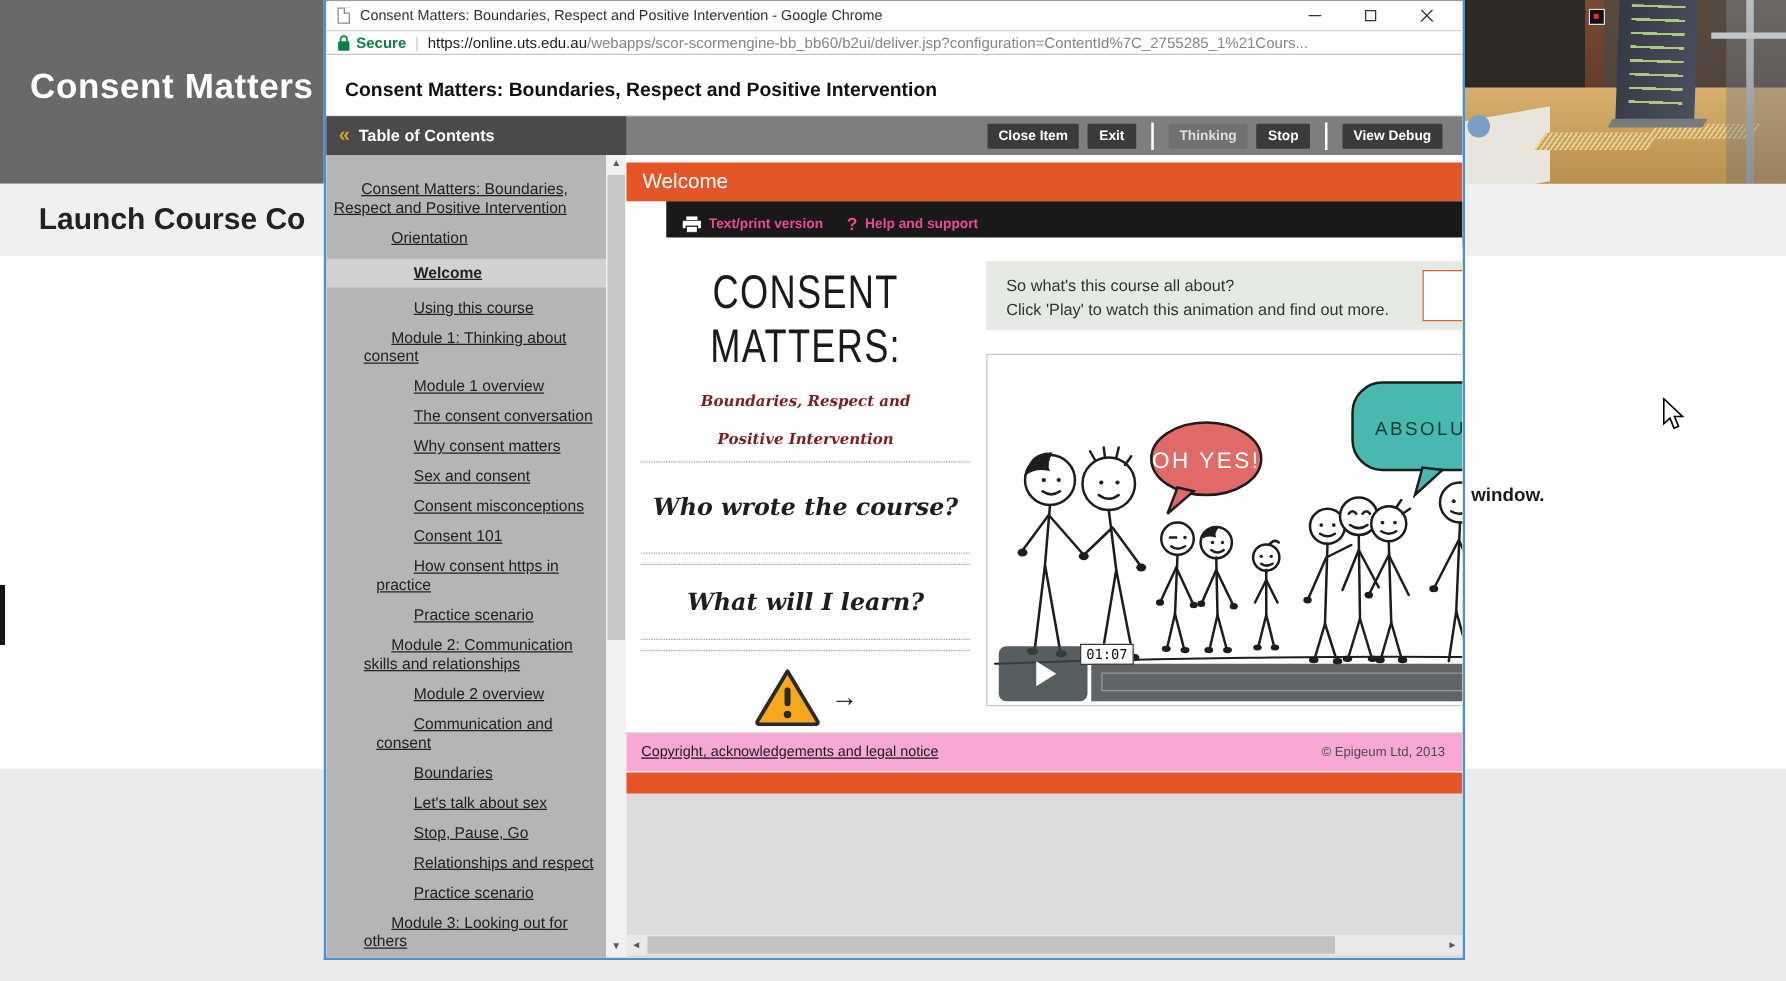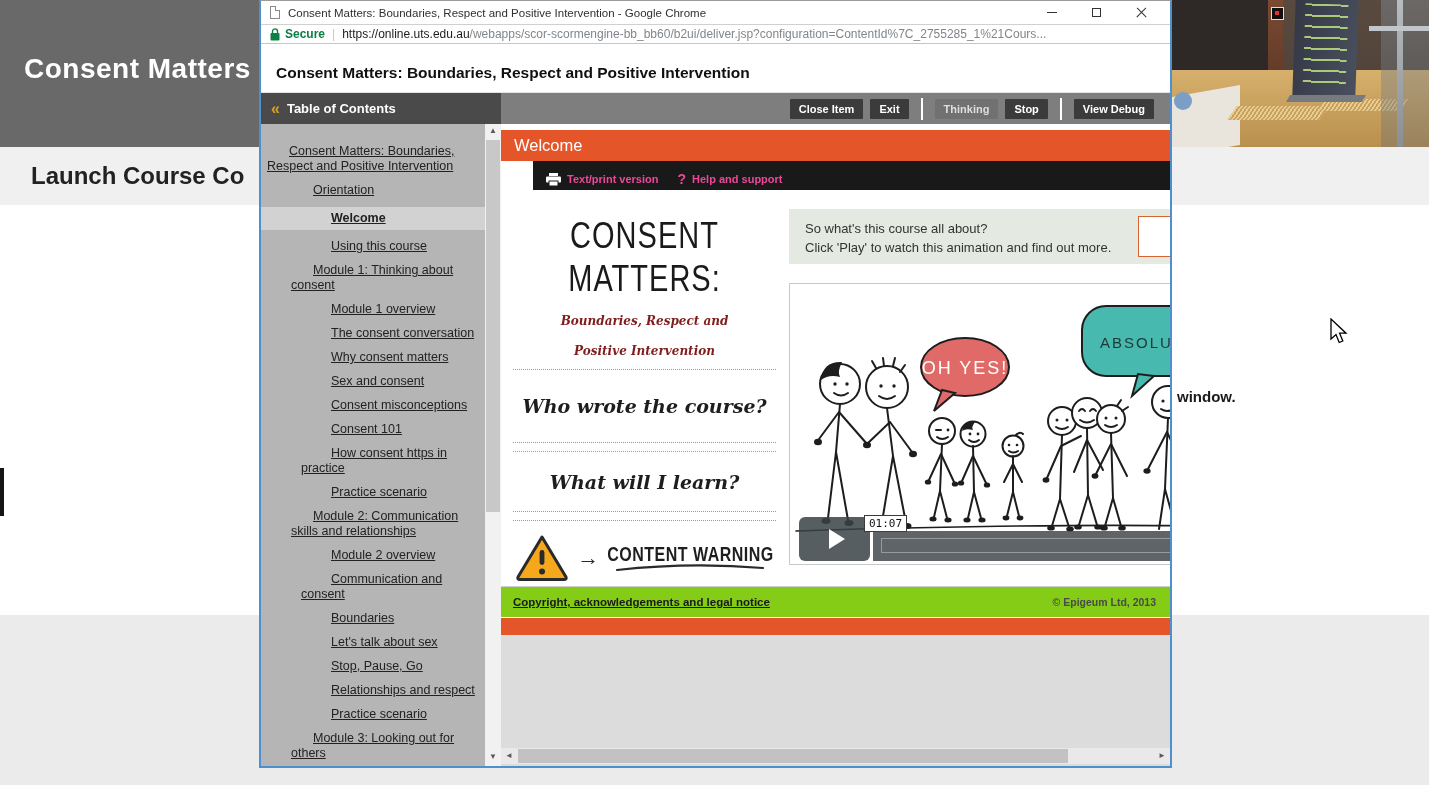--- a/index.html
+++ b/index.html
@@ -137,22 +137,22 @@
   .video-frame{position:absolute;left:288px;top:93px;width:400px;height:282px;background:#fff;
                border:1px solid #c9c9c9;overflow:hidden;}
   .play-btn{position:absolute;left:9px;top:233px;width:71px;height:44px;background:rgba(58,66,70,.85);
             border-radius:6px;display:flex;align-items:center;justify-content:center;cursor:pointer;}
   .play-tri{width:0;height:0;border-left:16px solid #fff;border-top:10px solid transparent;border-bottom:10px solid transparent;margin-left:4px;}
   .time-tip{position:absolute;left:74px;top:231px;background:#fff;border:1px solid #3a3a3a;
             font-family:"DejaVu Sans Mono",monospace;font-size:11px;color:#111;padding:0 4px;line-height:15px;}
   .seek{position:absolute;left:83px;top:247px;right:-2px;height:30px;background:rgba(58,66,70,.82);}
   .seek-inner{position:absolute;left:8px;right:10px;top:7px;height:15px;border:1px solid rgba(255,255,255,.35);}
 
-  .footer{position:absolute;left:0;top:462px;width:100%;height:31px;background:#84cc16;border-top:1px solid #cfcfcf;
-          display:flex;align-items:center;justify-content:space-between;padding:0 14px 0 12px;font-weight:bold;}
+  .footer{position:absolute;left:0;top:462px;width:100%;height:31px;background:#f9a8d4;border-top:1px solid #cfcfcf;
+          display:flex;align-items:center;justify-content:space-between;padding:0 14px 0 12px;}
   .footer a{font-size:11.5px;color:#1a1a1a;text-decoration:underline;cursor:pointer;}
   .copyright{font-size:10.5px;color:#4a4a4a;}
   .orange2{position:absolute;left:0;top:494px;width:100%;height:17px;background:#e4552a;}
   .gray-fill{position:absolute;left:0;top:511px;width:100%;height:132px;background:#dcdcdc;}
   .hscroll{position:absolute;left:0;top:624px;width:100%;height:16px;background:#e9e9e9;}
   .hs-left,.hs-right{position:absolute;top:0;width:16px;height:16px;color:#5a5a5a;font-size:8px;text-align:center;line-height:16px;}
   .hs-left{left:0;}
   .hs-right{right:0;}
   .hs-thumb{position:absolute;left:17px;top:1px;width:550px;height:14px;background:#c2c2c2;}
 
@@ -355,26 +355,20 @@
             </div>
             <div class="gap8"></div>
             <div class="sec sec-warning">
               <div class="warn-row">
                 <svg width="54" height="47" viewBox="0 0 54 47">
                   <path d="M27 3 L51 43 Q52 45.5 49 45.5 L5 45.5 Q2 45.5 3 43 Z" fill="#f5a81c" stroke="#2a2a2a" stroke-width="3" stroke-linejoin="round"></path>
                   <rect x="24.6" y="16" width="4.8" height="15" rx="2.4" fill="#2a2a2a"></rect>
                   <circle cx="27" cy="37.5" r="3" fill="#2a2a2a"></circle>
                 </svg>
                 <span class="warn-arrow">→</span>
-                <span class="warn-text-wrap">
-                  <span class="warn-text hand-caps">CONTENT WARNING</span>
-                  <svg class="warn-swoosh" width="150" height="9" viewBox="0 0 150 9">
-                    <path d="M2 6 Q75 -2 148 4" fill="none" stroke="#2a2a2a" stroke-width="2.2" stroke-linecap="round"></path>
-                  </svg>
-                </span>
               </div>
             </div>
           </div>
 
           <div class="intro-box">
             <div>So what's this course all about?</div>
             <div>Click 'Play' to watch this animation and find out more.</div>
           </div>
           <div class="mini-box"></div>
 

